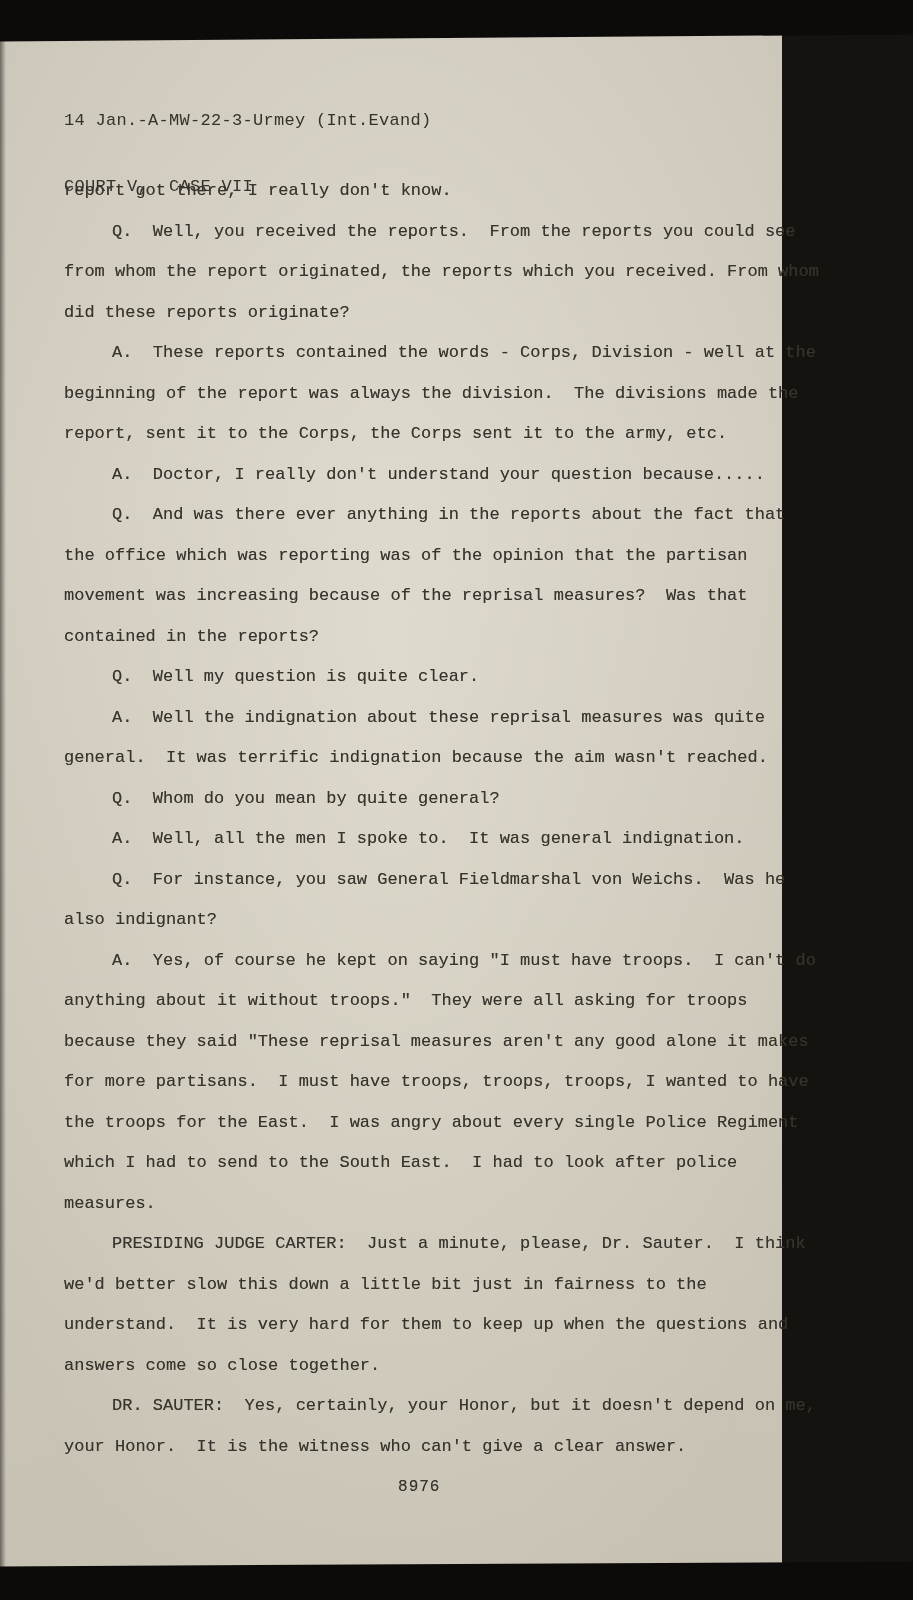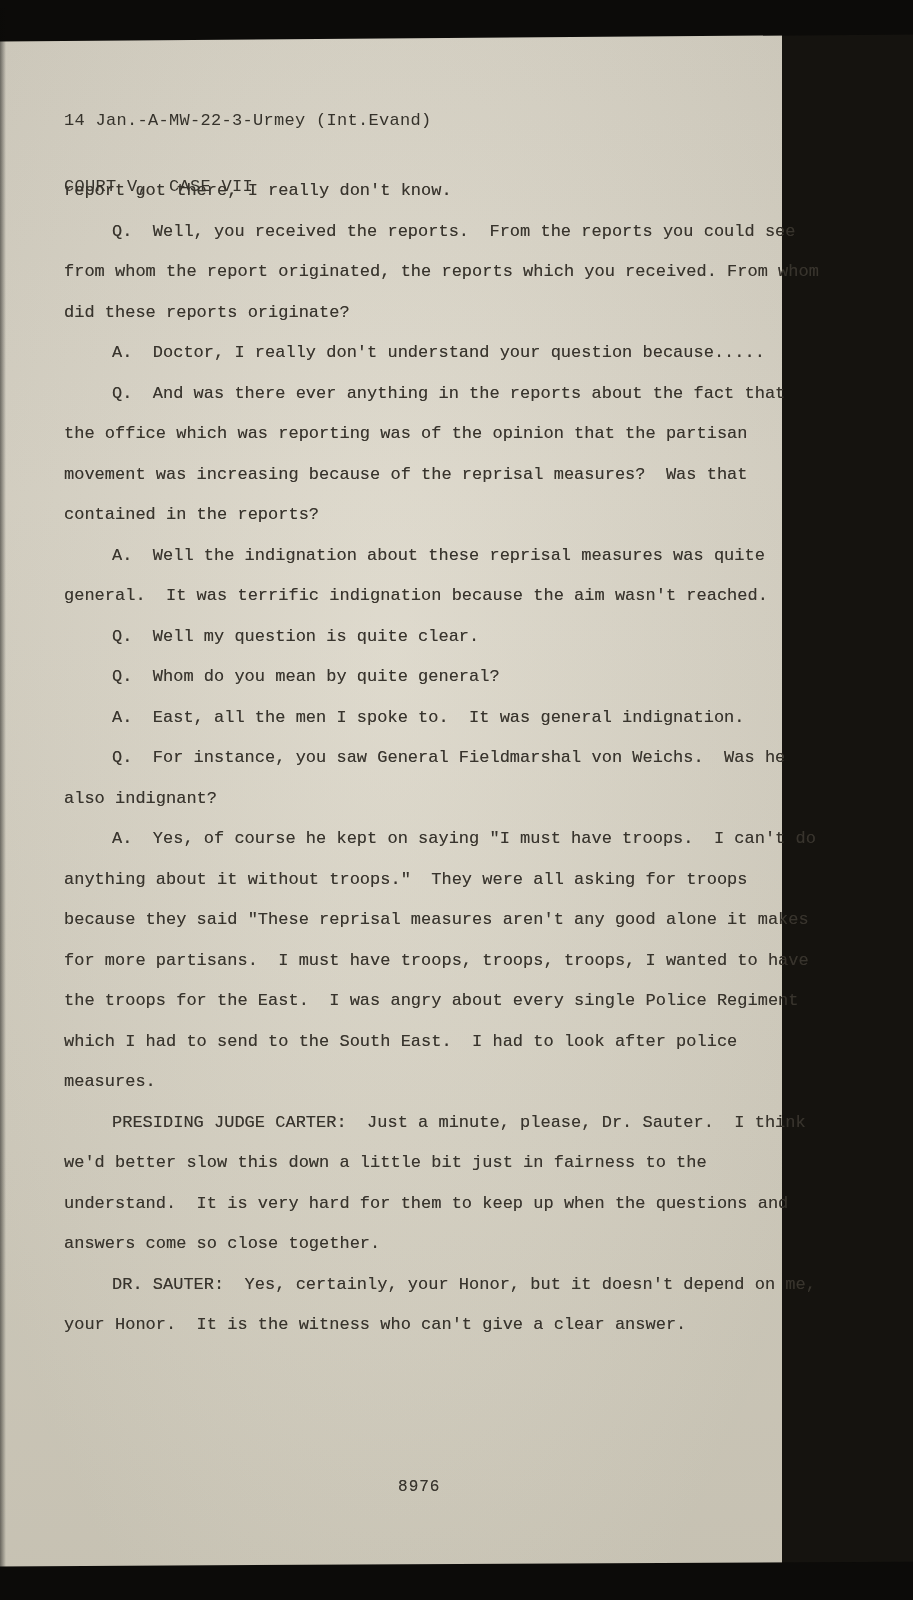--- a/index.html
+++ b/index.html
@@ -99,26 +99,27 @@
   <div class="scan-edge-left"></div>
 
   <div class="header">
     <div>14 Jan.-A-MW-22-3-Urmey (Int.Evand)</div>
     <div>COURT V,  CASE VII</div>
   </div>
 
   <div class="transcript">
     <p class="noindent">report got there, I really don't know.</p>
     <p>Q.  Well, you received the reports.  From the reports you could see from whom the report originated, the reports which you received. From whom did these reports originate?</p>
+    <p>A.  These reports contained the words - Corps, Division - well at the beginning of the report was always the division.  The divisions made the report, sent it to the Corps, the Corps sent it to the army, etc.</p>
     <p>A.  Doctor, I really don't understand your question because.....</p>
     <p>Q.  And was there ever anything in the reports about the fact that the office which was reporting was of the opinion that the partisan movement was increasing because of the reprisal measures?  Was that contained in the reports?</p>
+    <p>Q.  Well my question is quite clear.</p>
     <p>A.  Well the indignation about these reprisal measures was quite general.  It was terrific indignation because the aim wasn't reached.</p>
-    <p>Q.  Well my question is quite clear.</p>
     <p>Q.  Whom do you mean by quite general?</p>
-    <p>A.  East, all the men I spoke to.  It was general indignation.</p>
+    <p>A.  Well, all the men I spoke to.  It was general indignation.</p>
     <p>Q.  For instance, you saw General Fieldmarshal von Weichs.  Was he also indignant?</p>
     <p>A.  Yes, of course he kept on saying "I must have troops.  I can't do anything about it without troops."  They were all asking for troops because they said "These reprisal measures aren't any good alone it makes for more partisans.  I must have troops, troops, troops, I wanted to have the troops for the East.  I was angry about every single Police Regiment which I had to send to the South East.  I had to look after police measures.</p>
     <p>PRESIDING JUDGE CARTER:  Just a minute, please, Dr. Sauter.  I think we'd better slow this down a little bit just in fairness to the understand.  It is very hard for them to keep up when the questions and answers come so close together.</p>
     <p>DR. SAUTER:  Yes, certainly, your Honor, but it doesn't depend on me, your Honor.  It is the witness who can't give a clear answer.</p>
   </div>
 
   <div class="page-number">8976</div>
 
   <div class="scan-bar-bottom"></div>
 

